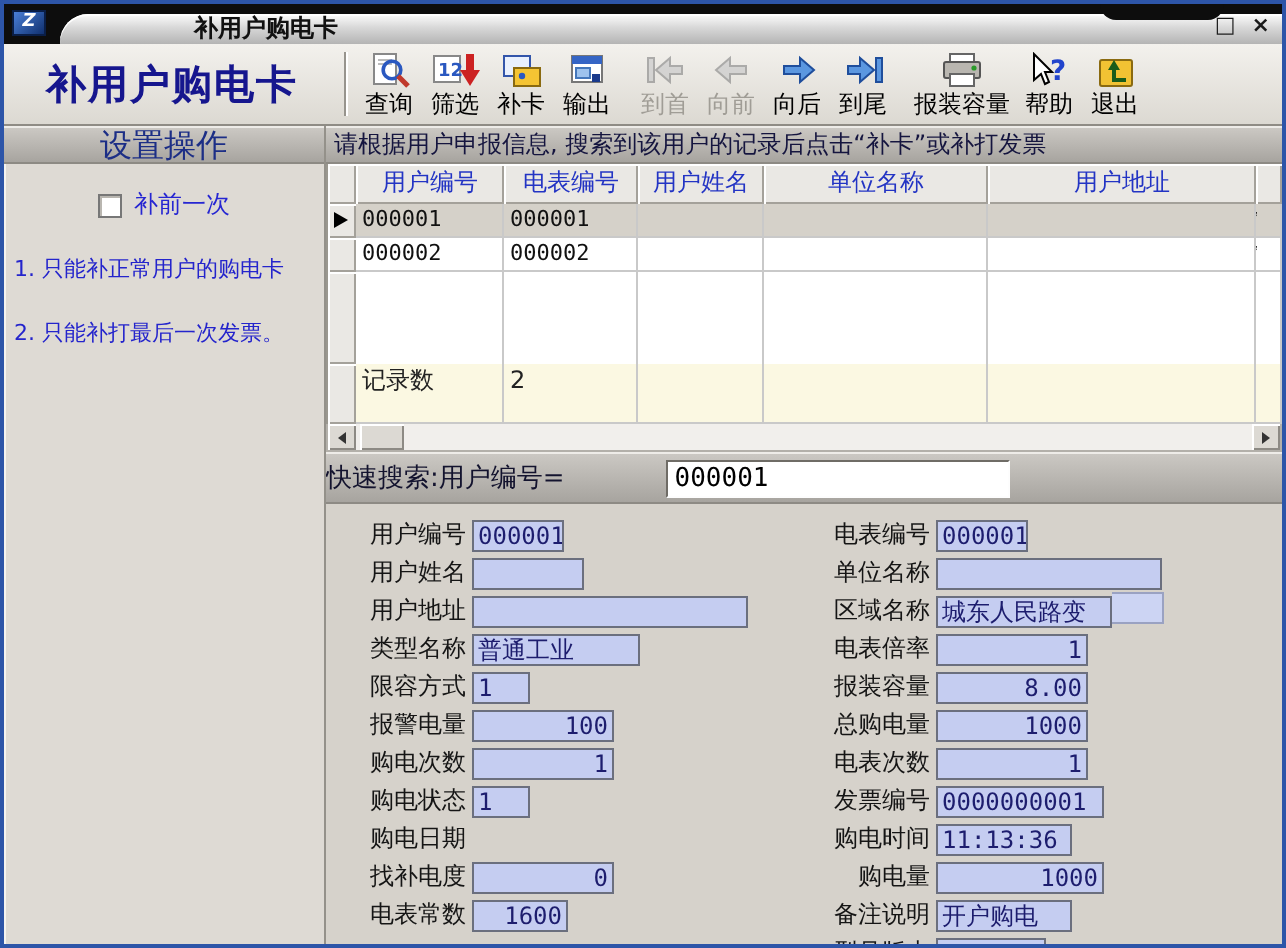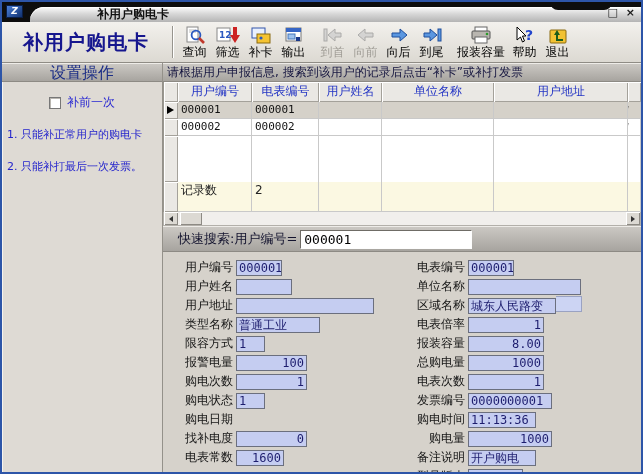--- a/index.html
+++ b/index.html
@@ -80,21 +80,21 @@
   .hscroll { flex: 0 0 14px; display: flex; background: #f1efec; border: 1px solid #b3b0aa; border-top: none; }
   .hs-btn { width: 14px; background: #dcd9d3; box-shadow: inset 1px 1px 0 #fff, inset -1px -1px 0 #8d8a84;
             display: flex; align-items: center; justify-content: center; cursor: pointer; }
   .hs-thumb { width: 22px; margin-left: 2px; background: #dcd9d3;
               box-shadow: inset 1px 1px 0 #fff, inset -1px -1px 0 #8d8a84; cursor: grab; }
   .hs-track { flex: 1; }
   .tri-l { width: 0; height: 0; border-right: 4px solid #333; border-top: 3px solid transparent; border-bottom: 3px solid transparent; }
   .tri-r { width: 0; height: 0; border-left: 4px solid #333; border-top: 3px solid transparent; border-bottom: 3px solid transparent; }
 
   
-  .qsearch { flex: 0 0 26px; display: flex; align-items: center; padding-left: 15px; }
+  .qsearch { flex: 0 0 26px; display: flex; align-items: center; padding-left: 0; gap: 48px; }
   .qs-label { font-size: 13px; color: #13132e; white-space: nowrap; }
   .qs-input { width: 172px; height: 19px; margin-left: 3px; background: #fff;
               border: 1px solid; border-color: #6f6c66 #fdfdfd #fdfdfd #6f6c66;
               font: 13px "DejaVu Sans Mono","Liberation Mono",monospace; padding: 0 3px; color: #000; }
 
   
   .form { flex: 1; display: flex; padding: 6px 0 0 14px; background: #d6d2cb; overflow: hidden; }
   .fcol.left { width: 226px; }
   .fcol.right { flex: 1; }
   .frow { display: flex; align-items: center; height: 19px; }

